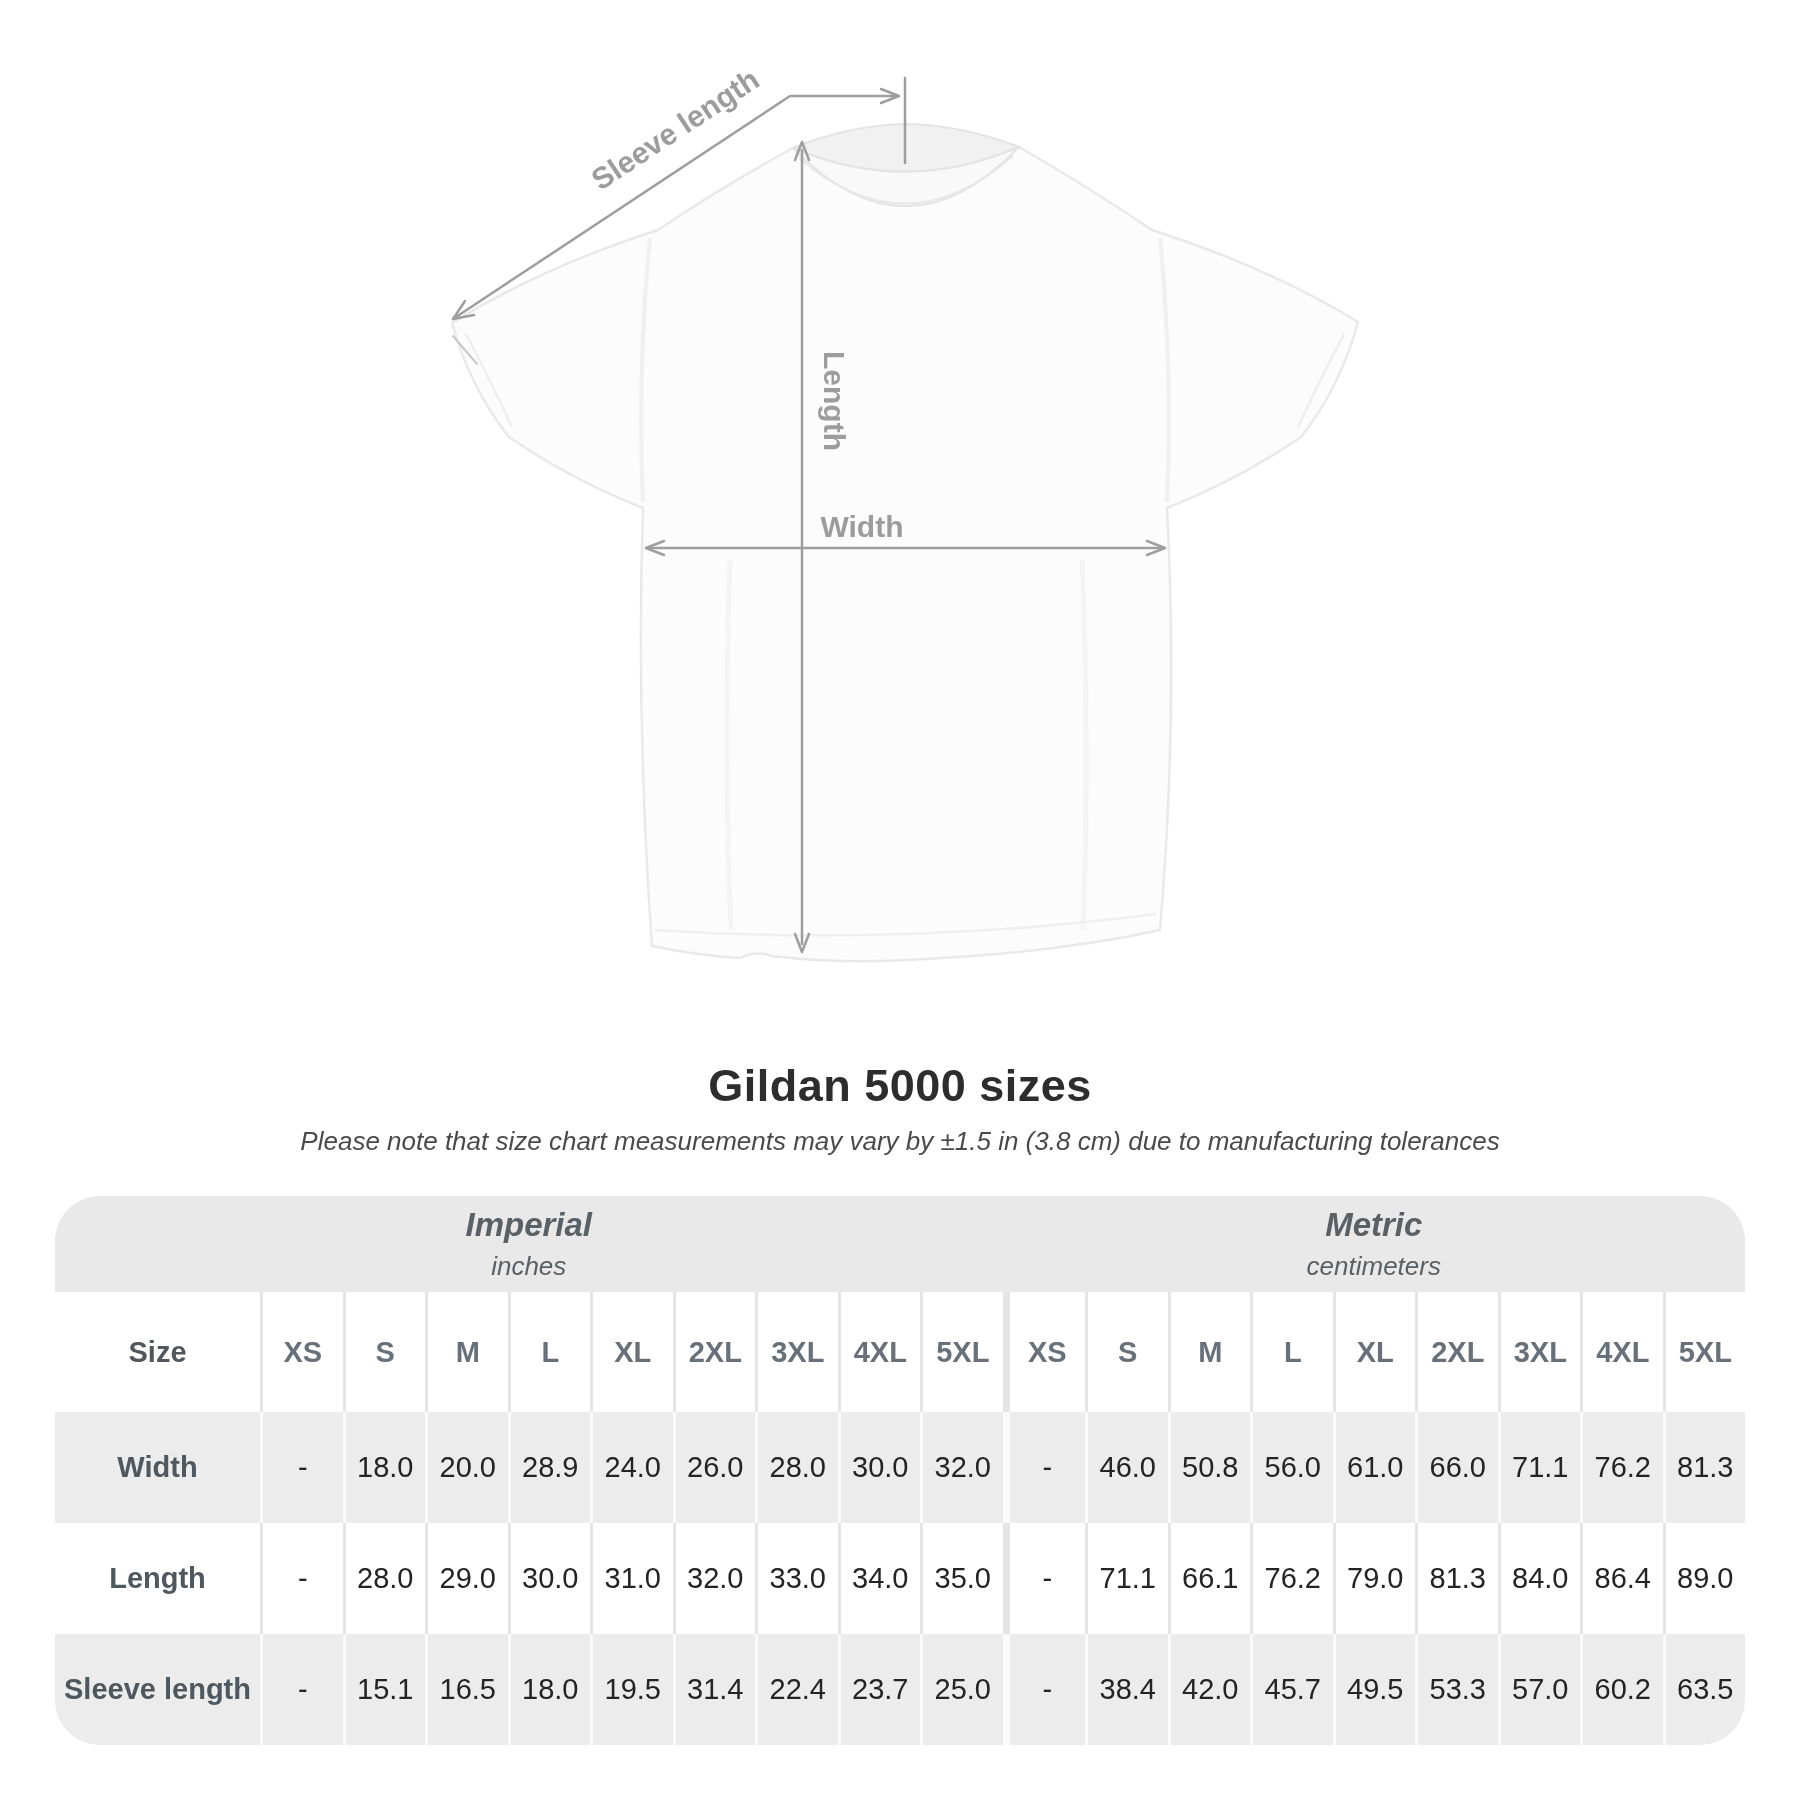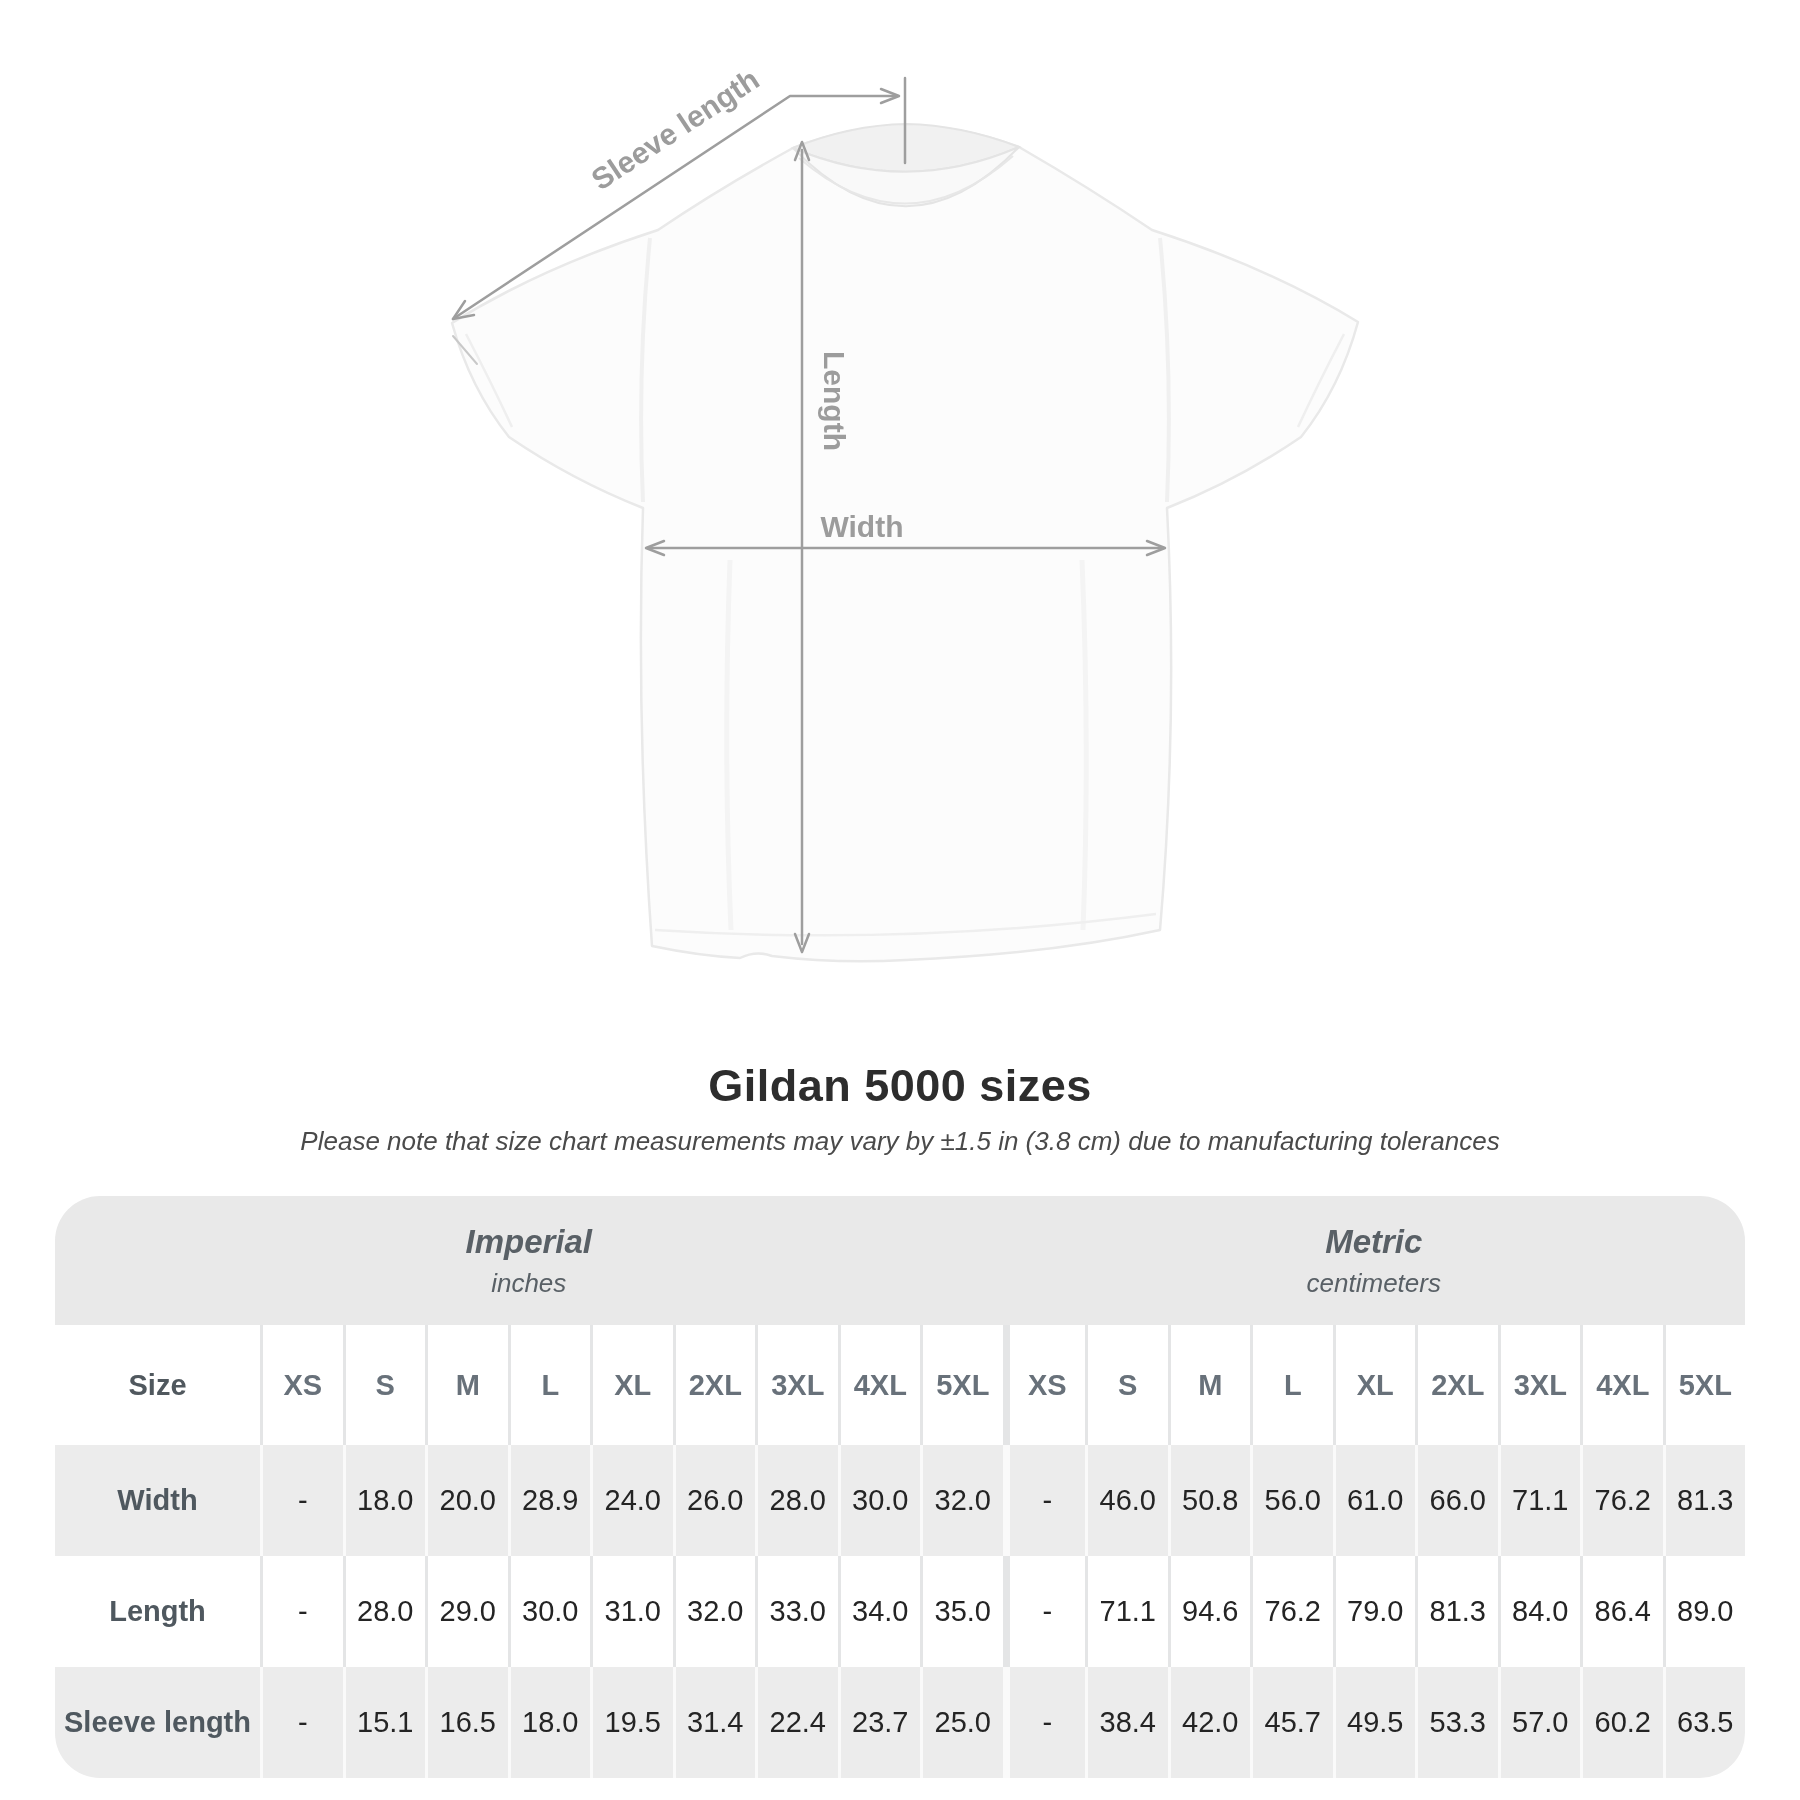--- a/index.html
+++ b/index.html
@@ -15,21 +15,21 @@
   }
   .page-note {
     position:absolute; top:1126px; left:0; width:1800px; text-align:center;
     font-size:26px; font-style:italic; color:#4a4a4a;
   }
   .size-table {
     position:absolute; left:55px; top:1196px; width:1690px;
     display:grid; grid-template-columns:205px repeat(18, 1fr);
     border-radius:45px; overflow:hidden;
   }
-  .band { background:#e9e9e9; height:129px; display:flex; flex-direction:column;
+  .band { background:#e9e9e9; height:96px; display:flex; flex-direction:column;
     align-items:center; justify-content:center; gap:7px; }
   .band-left  { grid-column:1 / 11; }
   .band-right { grid-column:11 / 20; }
   .unit-label { font-size:33px; font-weight:bold; font-style:italic; color:#596066; }
   .unit-sub   { font-size:26px; font-style:italic; color:#596066; }
   .c { display:flex; align-items:center; justify-content:center; }
   .head { height:120px; }
   .drow { height:111px; }
   .rw { background:#ffffff;text-align:center; }
   .rg { background:#ececec; }
@@ -157,21 +157,21 @@
     <div class="c drow num rw bl">28.0</div>
     <div class="c drow num rw bl">29.0</div>
     <div class="c drow num rw bl">30.0</div>
     <div class="c drow num rw bl">31.0</div>
     <div class="c drow num rw bl">32.0</div>
     <div class="c drow num rw bl">33.0</div>
     <div class="c drow num rw bl">34.0</div>
     <div class="c drow num rw bl">35.0</div>
     <div class="c drow num rw bl blw">-</div>
     <div class="c drow num rw bl">71.1</div>
-    <div class="c drow num rw bl">94.6</div>
+    <div class="c drow num rw bl">66.1</div>
     <div class="c drow num rw bl">76.2</div>
     <div class="c drow num rw bl">79.0</div>
     <div class="c drow num rw bl">81.3</div>
     <div class="c drow num rw bl">84.0</div>
     <div class="c drow num rw bl">86.4</div>
     <div class="c drow num rw bl">89.0</div>
     <div class="c drow lbl rg">Sleeve length</div>
     <div class="c drow num rg bl">-</div>
     <div class="c drow num rg bl">15.1</div>
     <div class="c drow num rg bl">16.5</div>

